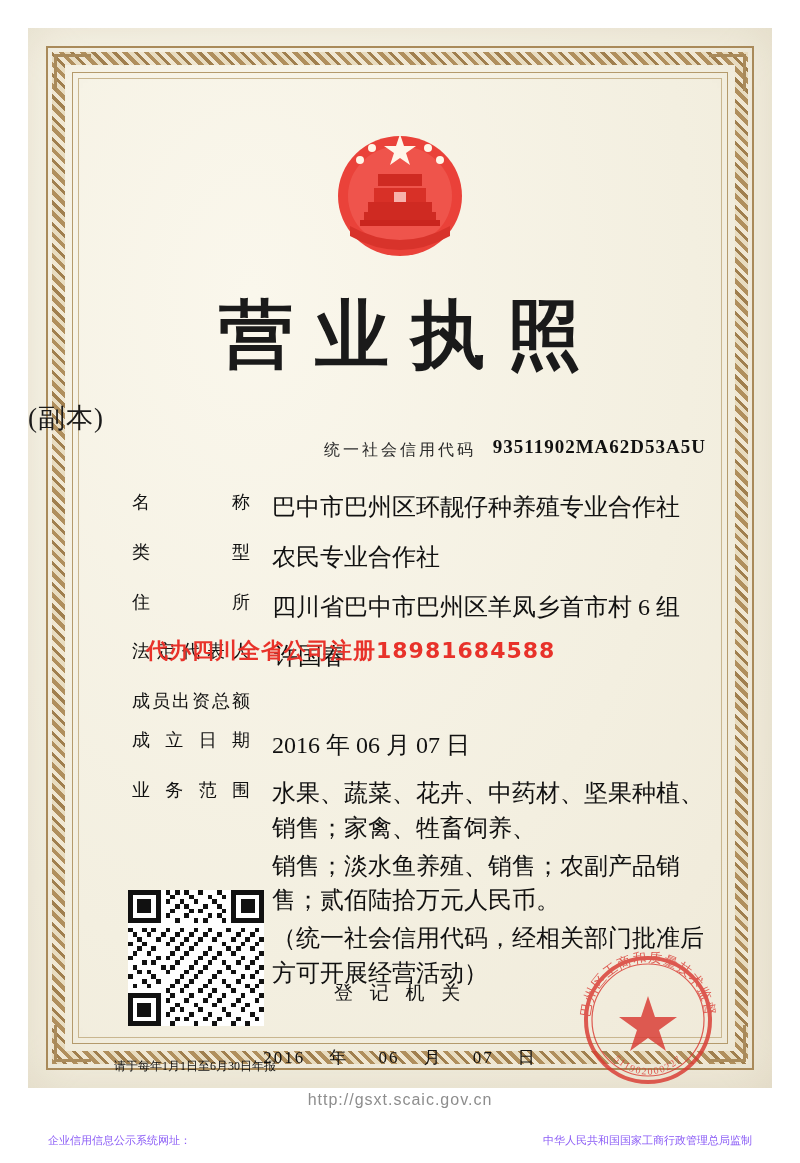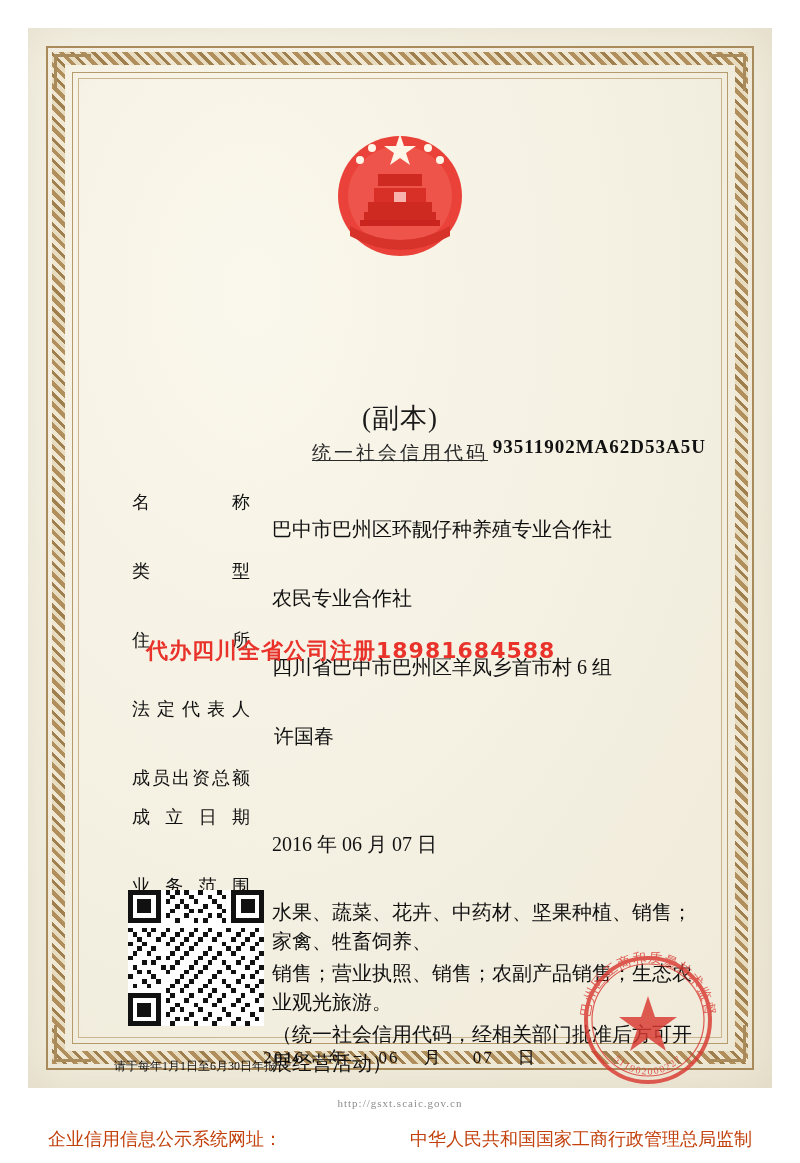--- a/index.html
+++ b/index.html
@@ -97,34 +97,32 @@
     font-size: 74px;
     font-weight: bold;
     letter-spacing: 22px;
     text-indent: 22px;
     color: #1a1a1a;
   }
   .subtitle {
     position: absolute;
     left: 0; right: 0;
     top: 372px;
-    text-align: center;
     font-size: 27px;
     color: #1a1a1a;
     letter-spacing: 1px;
   }
   .code-label-row {
     position: absolute;
     left: 0; right: 0;
     top: 412px;
     text-align: center;
-    font-size: 19px;
+    font-size: 16px;
     color: #2a2a2a;
     letter-spacing: 3px;
-    text-decoration: underline;
   }
   .code-value {
     position: absolute;
     right: 66px;
     top: 408px;
     font-family: Liberation Serif, serif;
     font-size: 19px;
     font-weight: bold;
     letter-spacing: 1px;
     color: #111;
@@ -150,23 +148,22 @@
     display: flex;
     justify-content: space-between;
     font-size: 18px;
     letter-spacing: 0px;
     white-space: nowrap;
   }
   .row .lbl span { display: inline-block; }
   .row .val {
     flex: 1;
     padding-left: 22px;
-    font-size: 20px;
+    font-size: 24px;
     line-height: 1.45;
-    margin-top: 25px;
   }
   .row .val.smallind { padding-left: 24px; }
   .scope .val {
     padding-left: 22px;
   }
   .scope .val p {
     margin: 0 0 3px 0;
     font-family: Liberation Mono, monospace;
   }
   .scope .val p.note { }
@@ -230,34 +227,34 @@
     top: 1030px;
     font-size: 12px;
     color: #111;
   }
 
   .url-strip {
     position: absolute;
     left: 0; right: 0;
     bottom: 54px;
     text-align: center;
-    font-family: Liberation Serif, serif;
-    font-size: 11px;
+    font-family: Liberation Sans, sans-serif;
+    font-size: 16px;
     color: #8d8d8d;
     letter-spacing: 1px;
     margin-top: 17px;
   }
 
   .footer {
     position: absolute;
     left: 0; right: 0;
-    bottom: 14px;
+    bottom: 8px;
     height: 26px;
-    font-size: 18px;
-    color: #c2410c;
+    font-size: 11px;
+    color: #8b5cf6;
   }
   .footer .left {
     position: absolute;
     left: 48px;
     top: 4px;
   }
   .footer .right {
     position: absolute;
     right: 48px;
     top: 4px;
@@ -296,20 +293,21 @@
           <circle cx="52" cy="34" r="4" fill="#fff6e8"></circle>
           <circle cx="40" cy="46" r="4" fill="#fff6e8"></circle>
           <circle cx="108" cy="34" r="4" fill="#fff6e8"></circle>
           <circle cx="120" cy="46" r="4" fill="#fff6e8"></circle>
 
           <path d="M30 112 Q80 140 130 112 L130 122 Q80 150 30 122 Z" fill="#d8332b"></path>
         </g>
       </svg>
     </div>
 
+    <div class="title">营业执照</div>
     <div class="subtitle">(副本)</div>
 
     <div class="code-label-row">统一社会信用代码</div>
     <div class="code-value">93511902MA62D53A5U</div>
 
     <div class="fields">
 
       <div class="row">
         <div class="lbl">
           <span>名</span>
@@ -368,21 +366,21 @@
 
       <div class="row scope">
         <div class="lbl">
           <span>业</span>
           <span>务</span>
           <span>范</span>
           <span>围</span>
         </div>
         <div class="val">
           <p>水果、蔬菜、花卉、中药材、坚果种植、销售；家禽、牲畜饲养、</p>
-          <p>销售；营业执照、销售；农副产品销售；生态农业观光旅游。</p>
+          <p>销售；淡水鱼养殖、销售；农副产品销售；贰佰陆拾万元人民币。</p>
           <p class="note">（统一社会信用代码，经相关部门批准后方可开展经营活动）</p>
         </div>
       </div>
 
     </div>
 
     <div class="ad-text">代办四川全省公司注册18981684588</div>
 
     <div class="qr">
       <svg viewBox="0 0 29 29" width="136" height="136" shape-rendering="crispEdges" aria-hidden="true">
@@ -581,20 +579,21 @@
             <rect x="27" y="27" width="1" height="1"></rect>
           <rect x="9" y="28" width="1" height="1"></rect>
             <rect x="14" y="28" width="1" height="1"></rect>
           <rect x="18" y="28" width="1" height="1"></rect>
             <rect x="22" y="28" width="1" height="1"></rect>
           <rect x="25" y="28" width="1" height="1"></rect>
         </g>
       </svg>
     </div>
 
+    <div class="reg-auth">登 记 机 关</div>
 
     <div class="reg-date">
       <span>2016</span><span>年</span>
       <span>06</span><span>月</span>
       <span>07</span><span>日</span>
     </div>
 
     <div class="seal">
       <svg viewBox="0 0 160 160" width="160" height="160" aria-hidden="true">
         <defs>

